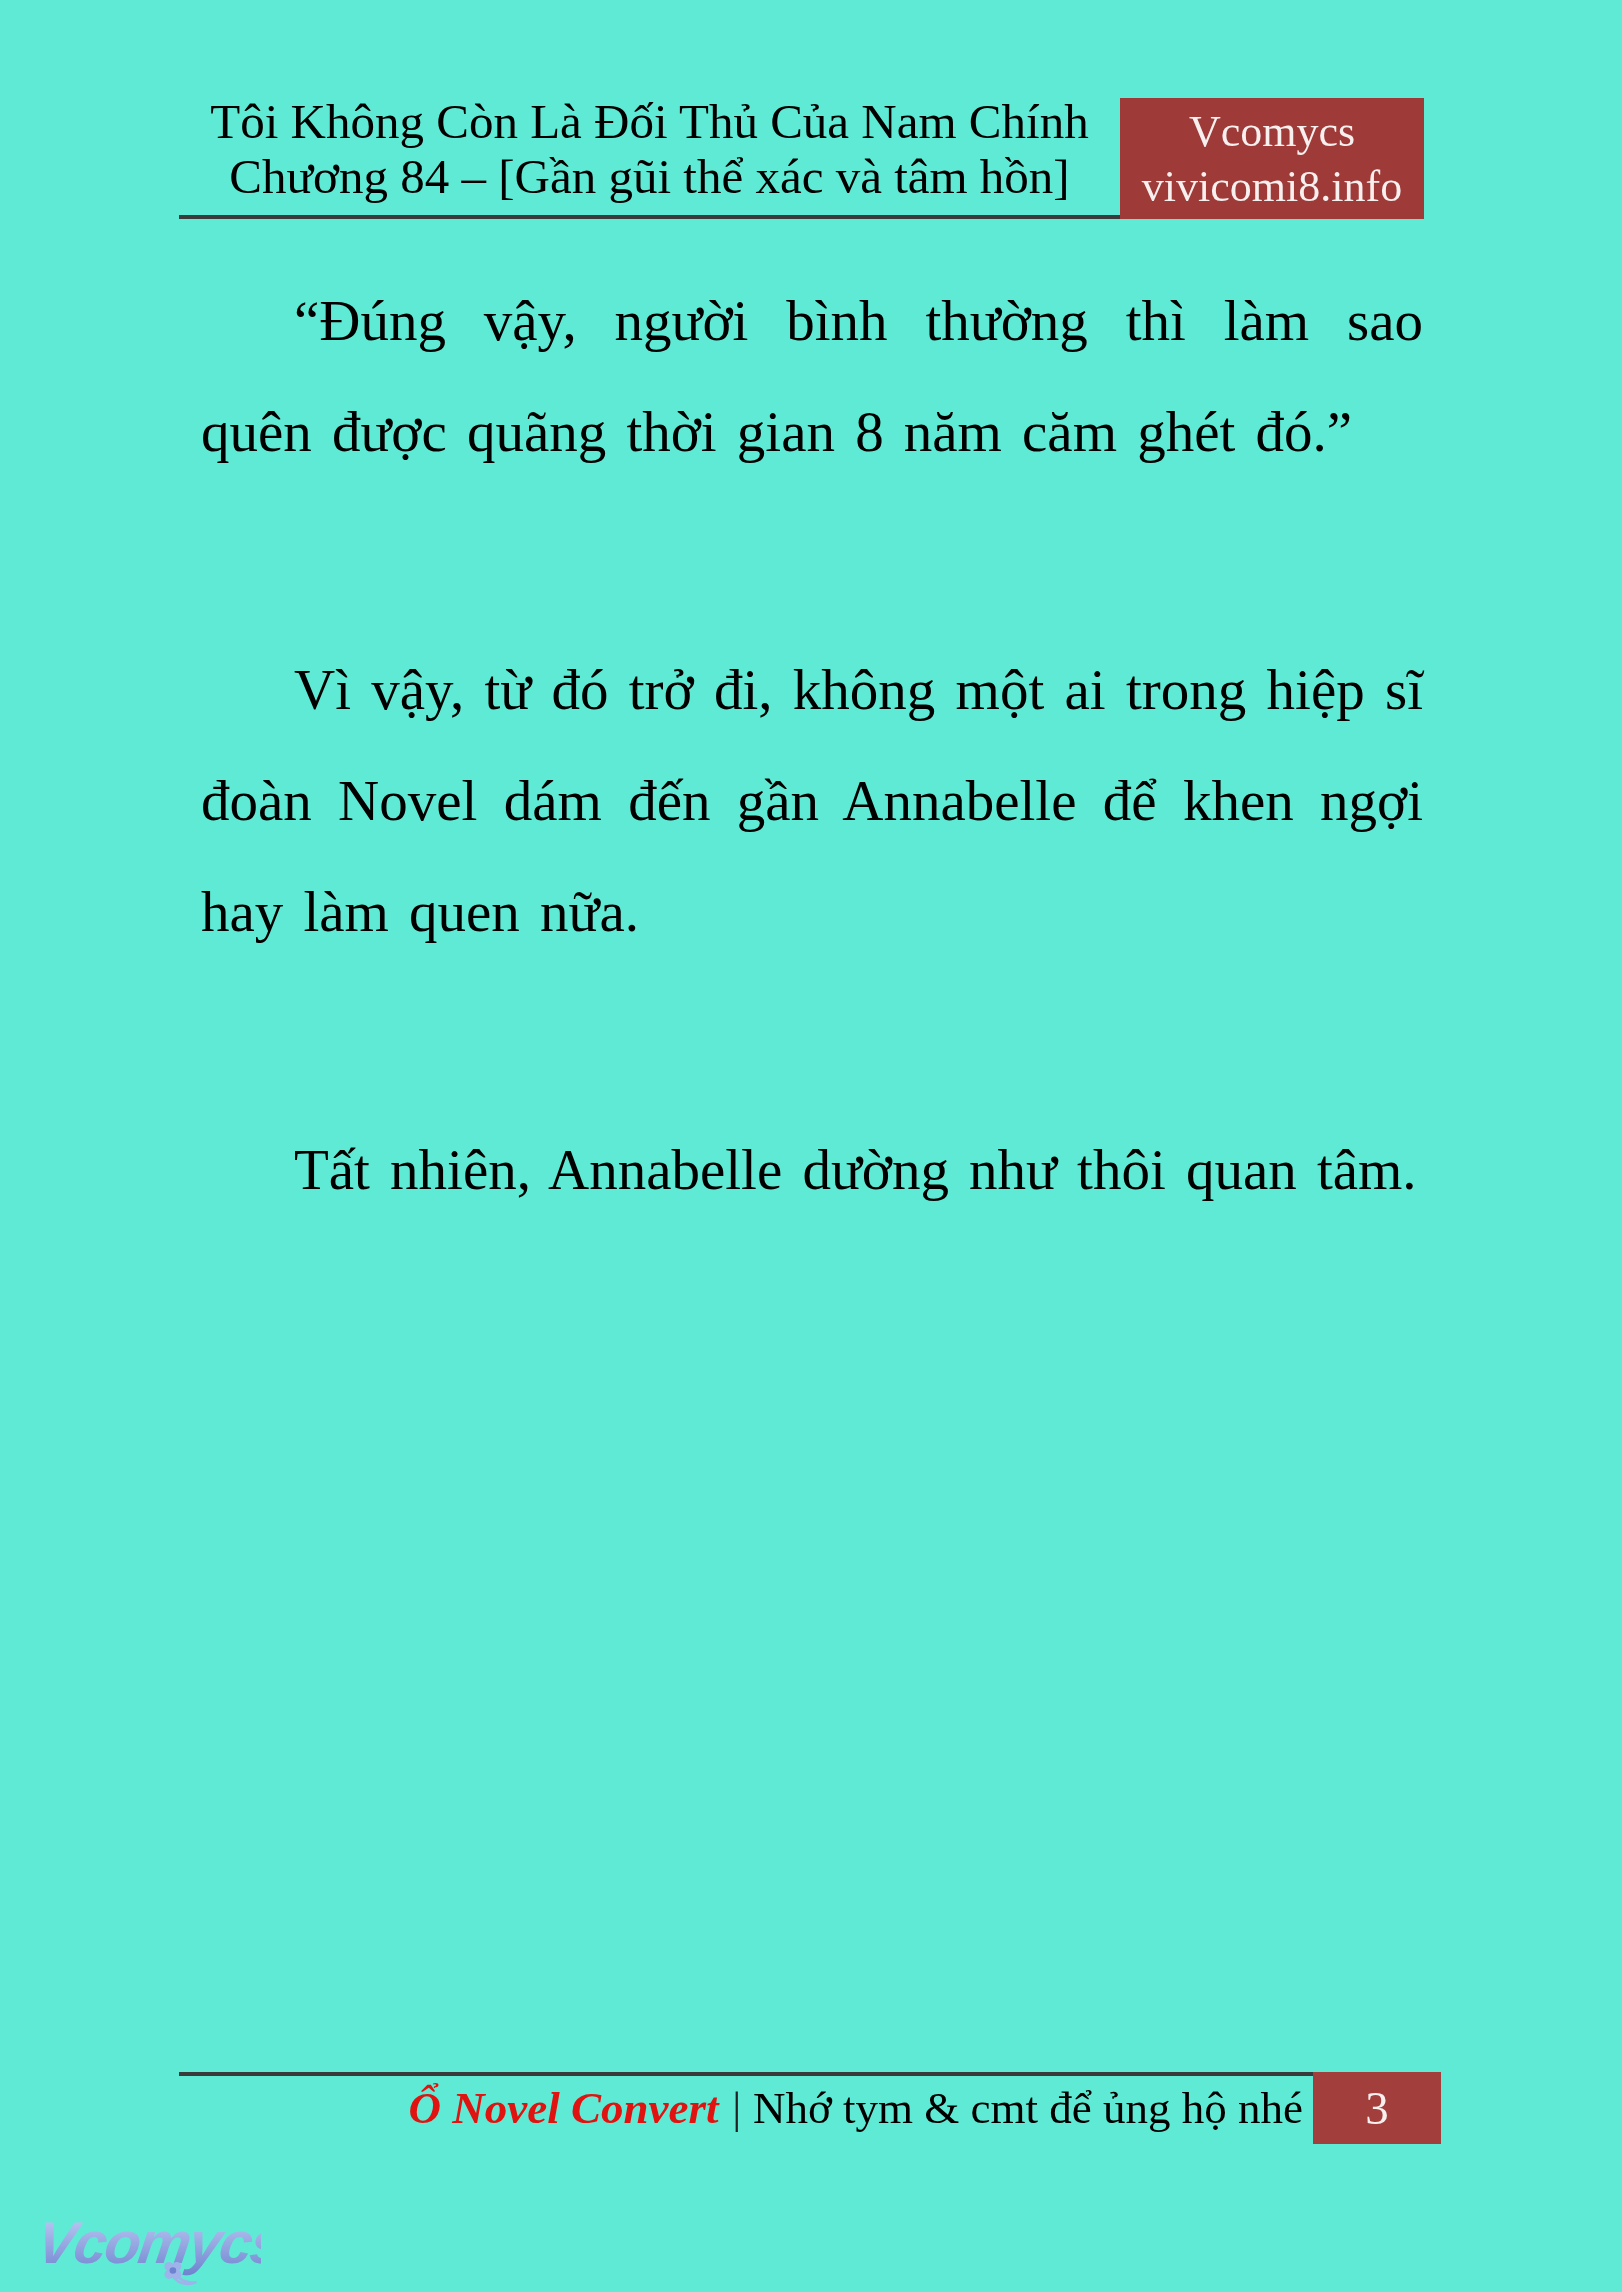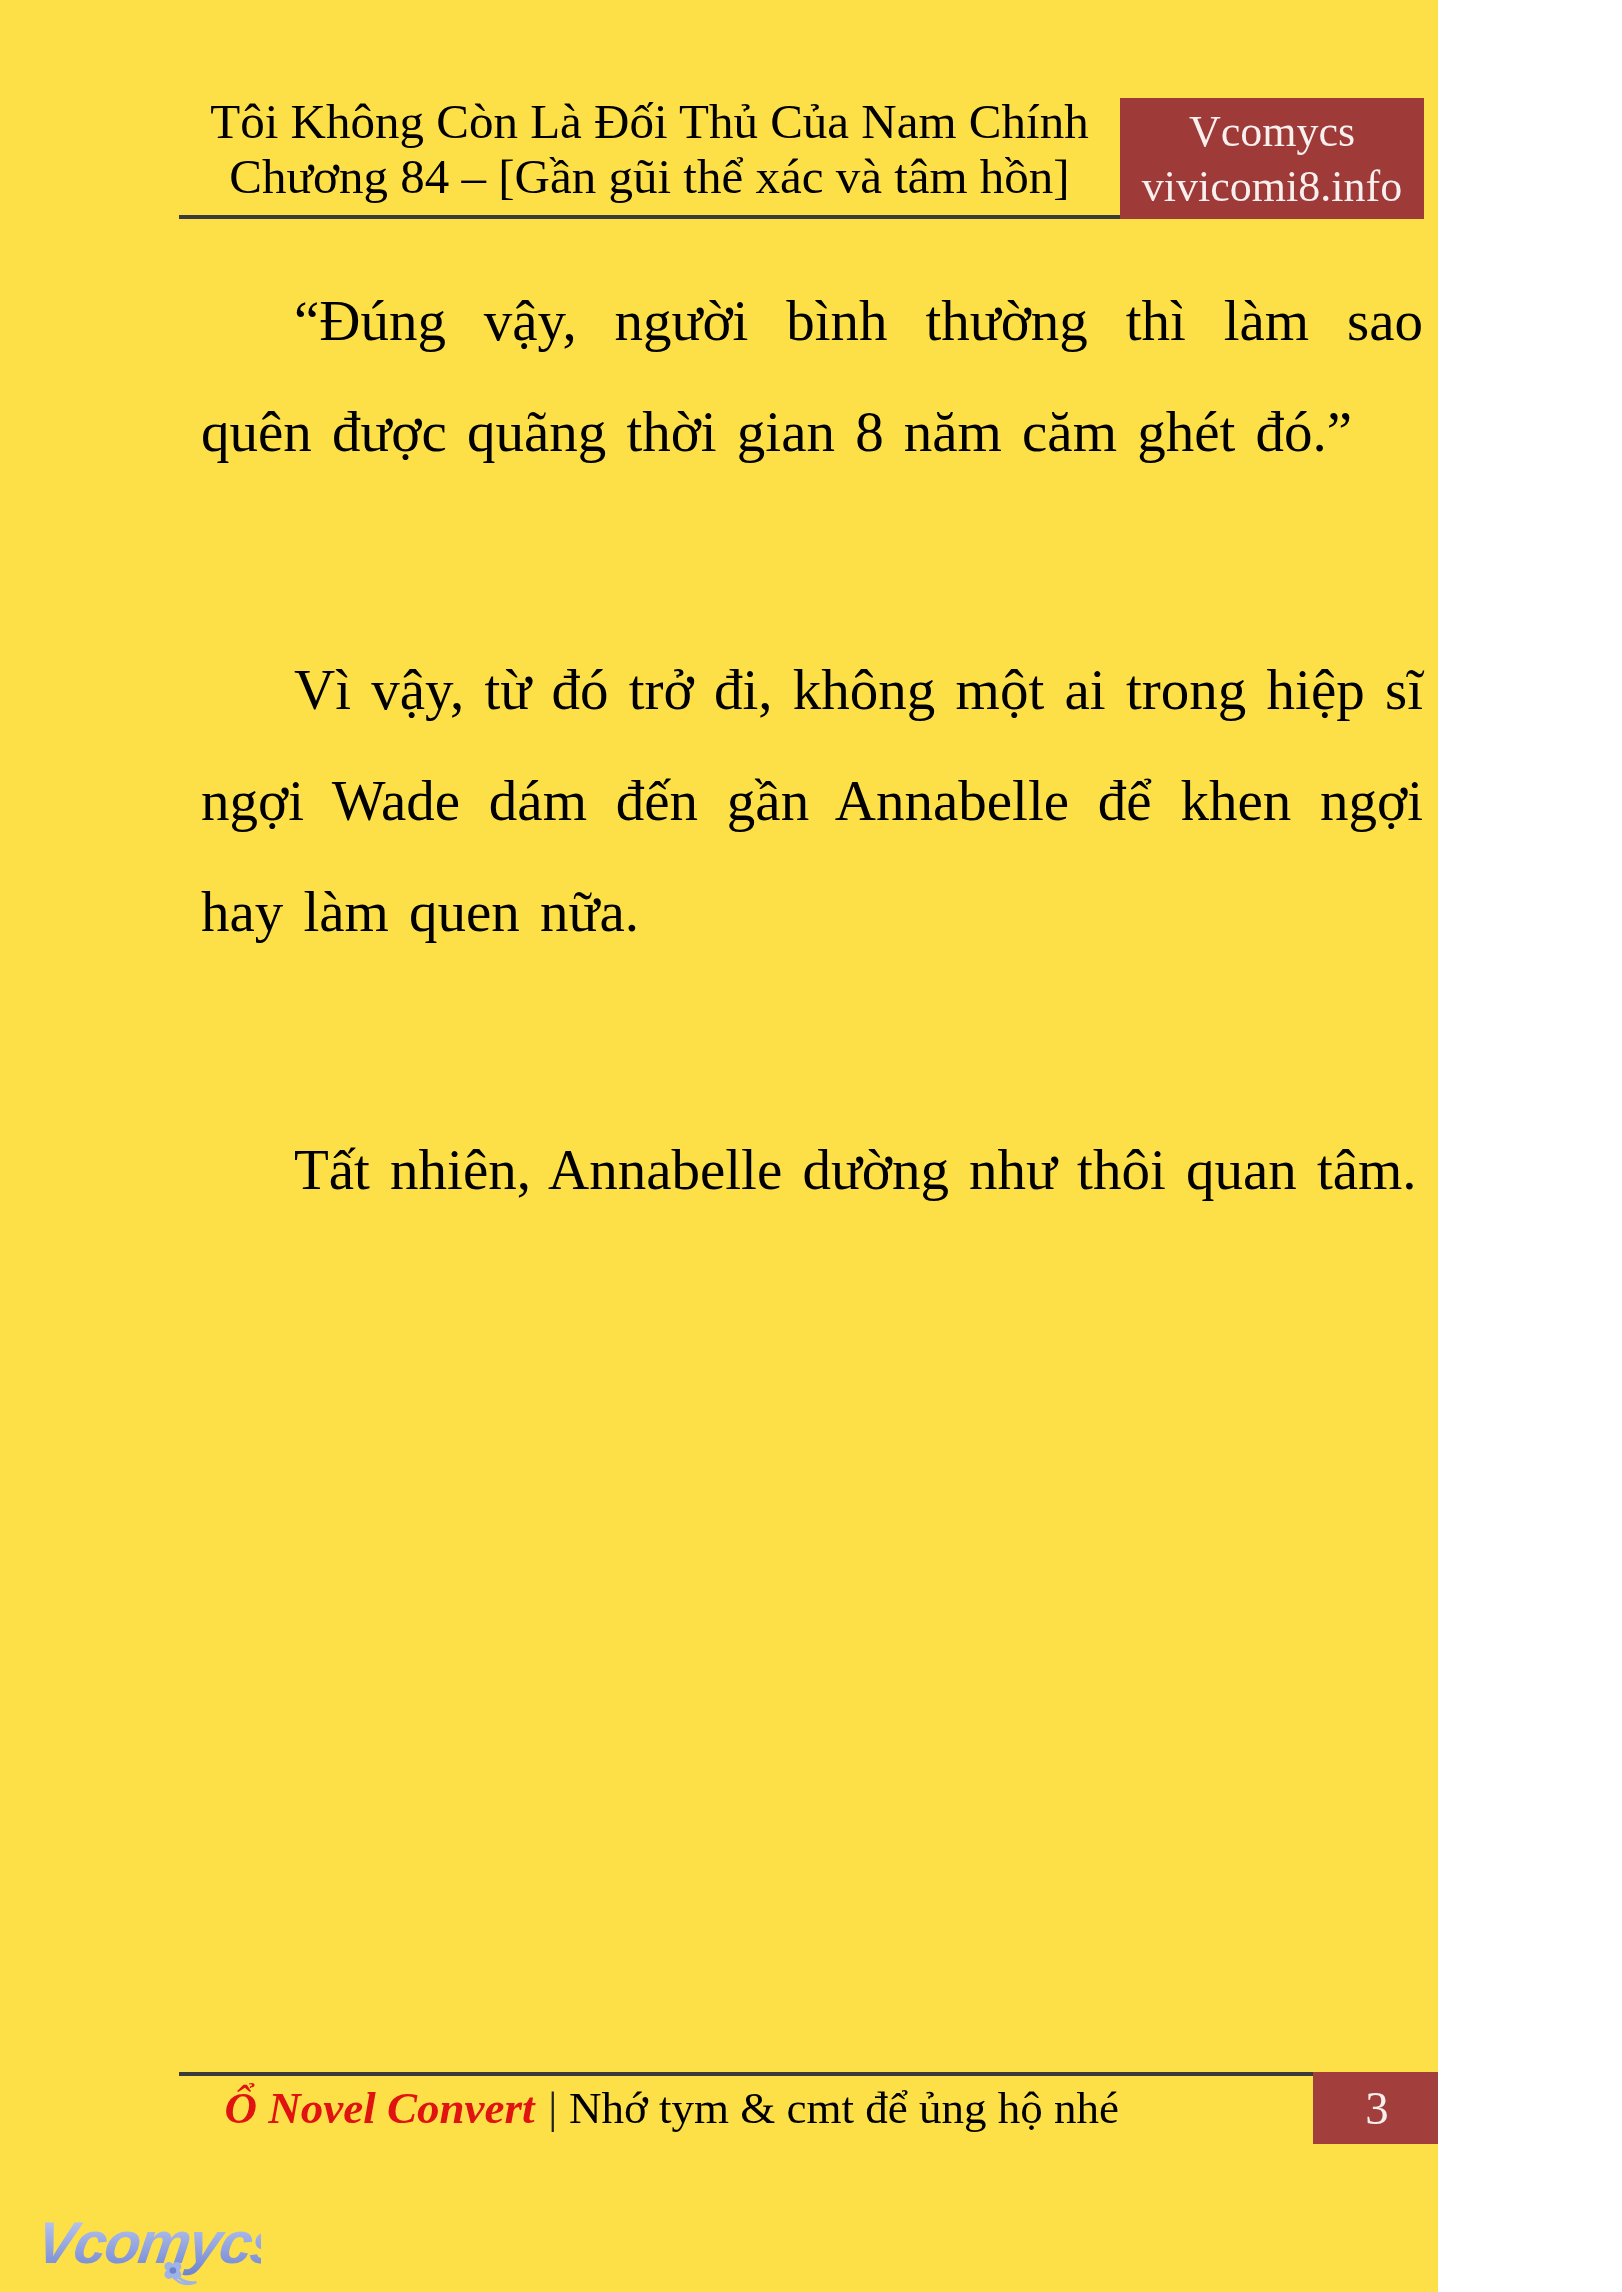--- a/index.html
+++ b/index.html
@@ -1,20 +1,20 @@
 <!DOCTYPE html>
 <html lang="vi"><head>
 <meta charset="utf-8">
 <style>
   html, body { margin: 0; padding: 0; background: #ffffff; }
   .page {
     position: relative;
-    width: 1438px;
+    width: 1622px;
     height: 2293px;
-    background: #fde047;
+    background: #5eead4;
     overflow: hidden;
     font-family: "Liberation Serif", "DejaVu Serif", serif;
     color: #000;
   }
 
   
   .header-titles {
     position: absolute;
     left: 179px;
     top: 94px;
@@ -130,21 +130,21 @@
 
   <div class="brand-box">
     <div>Vcomycs</div>
     <div>vivicomi8.info</div>
   </div>
 
   <div class="header-rule"></div>
 
   <div class="body-text">
     <p>“Đúng vậy, người bình thường thì làm sao quên được quãng thời gian 8 năm căm ghét đó.”</p>
-    <p>Vì vậy, từ đó trở đi, không một ai trong hiệp sĩ ngợi Wade dám đến gần Annabelle để khen ngợi hay làm quen nữa.</p>
+    <p>Vì vậy, từ đó trở đi, không một ai trong hiệp sĩ đoàn Novel dám đến gần Annabelle để khen ngợi hay làm quen nữa.</p>
     <p>Tất nhiên, Annabelle dường như thôi quan tâm.</p>
   </div>
 
   <div class="footer-rule"></div>
 
   <div class="footer-text">
     <span class="footer-brand">Ổ Novel Convert</span><span class="footer-sep">|</span><span class="footer-note">Nhớ tym &amp; cmt để ủng hộ nhé</span>
   </div>
 
   <div class="page-number-box">

